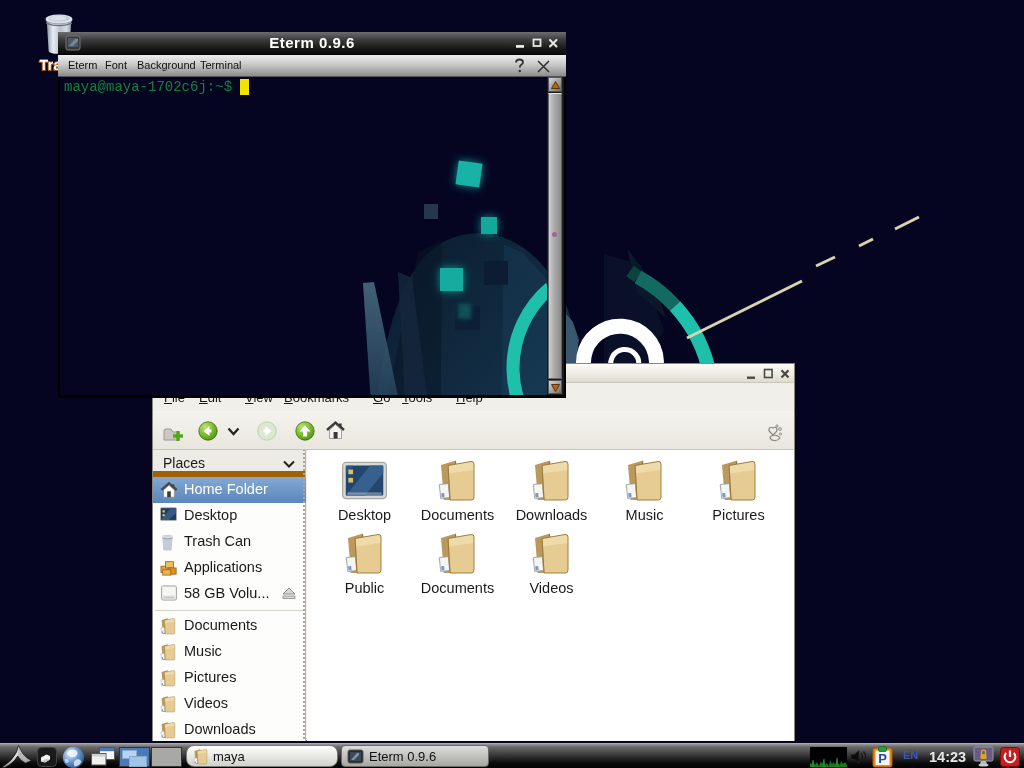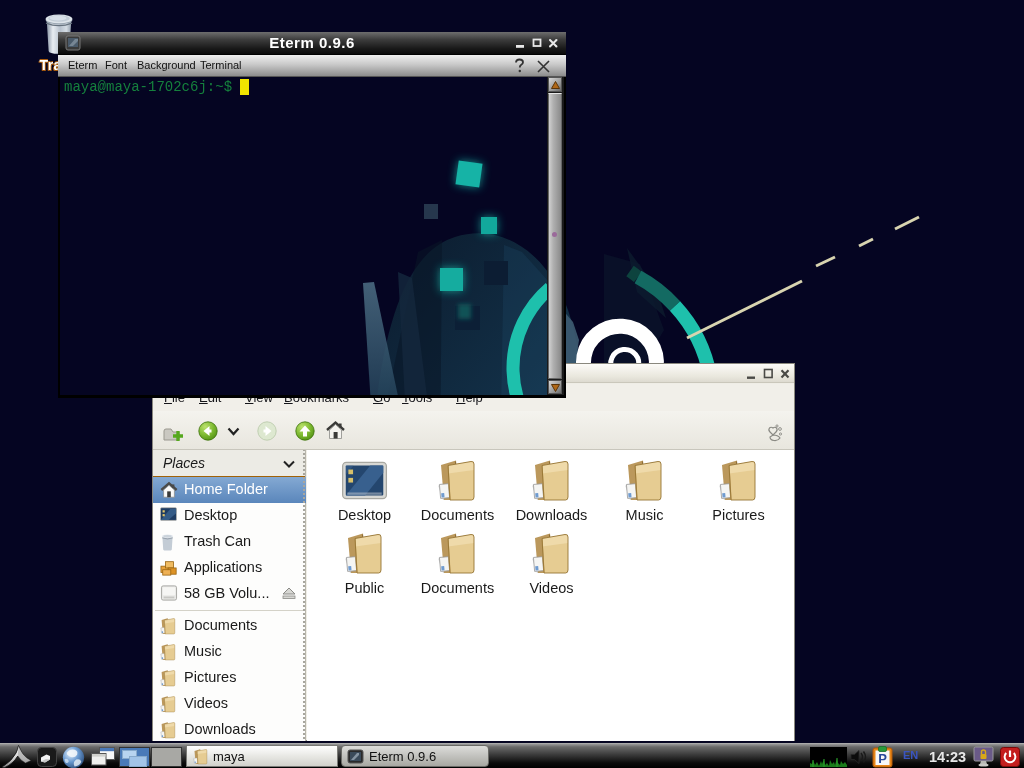--- a/index.html
+++ b/index.html
@@ -142,21 +142,21 @@
 <rect x="14" y="3.5" width="2.6" height="4" fill="#3a3a38"></rect>
       </svg>
 <svg class="abs" style="left:611px;top:58px;" width="22" height="22" viewBox="0 0 22 22" opacity="0.75">
 <path d="M6,10 Q4,8 5.5,6 Q7,4.5 9,6 Q11,4.5 12.5,6 Q14,8 12,10 L9,13 Z" fill="none" stroke="#6a6a64" stroke-width="1.2"></path>
 <circle cx="13" cy="4" r="1.1" fill="none" stroke="#6a6a64" stroke-width="0.9"></circle>
 <circle cx="16" cy="7" r="1.4" fill="none" stroke="#6a6a64" stroke-width="0.9"></circle>
 <circle cx="16.5" cy="12" r="1.1" fill="none" stroke="#6a6a64" stroke-width="0.9"></circle>
 <path d="M9,13 Q14,13 16,16 Q14,19 10,18.5 Q6,18 6,15 Z" fill="none" stroke="#6a6a64" stroke-width="1.2"></path>
       </svg>
 <div class="abs" style="left:0;top:86px;width:153px;height:291px;background:#fdfdfc;border-right:1px solid #b8b6ac;">
-<div class="abs" style="left:0;top:0;width:152px;height:27px;background:#ecebe5;border-bottom:1px solid #a16207;font-size:13px;color:#1a1a1a;font-style:italic;">
+<div class="abs" style="left:0;top:0;width:152px;height:27px;background:#ecebe5;border-bottom:6px solid #a16207;font-size:13px;color:#1a1a1a;">
 <span class="abs" style="left:10px;top:5px;font-size:14px;">Places</span>
 <svg class="abs" style="left:130px;top:10px;" width="12" height="8" viewBox="0 0 12 8">
             <path d="M1,1.5 L6,6.5 L11,1.5" stroke="#222" stroke-width="2" fill="none"></path>
           </svg>
 </div>
 <div class="srow" style="top:27px;background:linear-gradient(#84a9d3,#5a86bb);color:#ffffff;">
 <span class="abs" style="left:7px;top:4px;width:18px;height:18px;"><svg width="18" height="18" viewBox="0 0 20 20">
               <path d="M1.5,10 L10,2.5 L18.5,10" fill="none" stroke="#4a4a48" stroke-width="2.6"></path>
               <path d="M4,10 L4,18 L16,18 L16,10 L10,4.8 Z" fill="#fbfbfa" stroke="#8a8a86" stroke-width="0.8"></path>
               <rect x="8" y="11.5" width="4" height="6.5" fill="#3a3a38"></rect>
@@ -534,21 +534,21 @@
 <rect x="8.5" y="0.5" width="15" height="12" fill="#f8f8f8" stroke="#555" stroke-width="1"></rect>
 <rect x="9" y="1" width="14" height="3.2" fill="#4a78b8"></rect>
 <rect x="0.5" y="6.5" width="14.5" height="11.5" fill="#f0f0ee" stroke="#555" stroke-width="1"></rect>
 <rect x="1" y="7" width="13.5" height="2.6" fill="#d0d0cc"></rect>
 </svg>
 <div class="abs" style="left:119px;top:3px;width:31px;height:20px;background:#4a7ab8;border:1px solid #333;">
 <div class="abs" style="left:2px;top:2px;width:15px;height:9px;background:#b8d4f0;border:1px solid #88aacc;"></div>
 <div class="abs" style="left:9px;top:8px;width:18px;height:11px;background:#a2c4e8;border:1px solid #88aacc;"></div>
 </div>
 <div class="abs" style="left:151px;top:3px;width:31px;height:20px;background:#a8a8a4;border:1px solid #333;"></div>
-<div class="abs" style="left:186px;top:1px;width:152px;height:22px;background:linear-gradient(#ffffff,#e8e8e4 50%,#d2d2cc);border:1px solid #7a7a76;border-radius:0;">
+<div class="abs" style="left:186px;top:1px;width:152px;height:22px;background:linear-gradient(#ffffff,#e8e8e4 50%,#d2d2cc);border:1px solid #7a7a76;border-radius:8px;">
 <span class="abs" style="left:6px;top:2px;"><svg viewBox="0 0 40 44" width="15" height="17" style="">
             <path d="M1,27 L6,42 L14,42 L4,30 Z" fill="#909090" opacity="0.38"></path>
             <path d="M4,7 L19,2.5 L22,42 L7,42 Z" fill="#bb985c"></path>
             <path d="M18.5,3.5 L21,42" stroke="#8a6a34" stroke-width="1" fill="none"></path>
             <g transform="rotate(-5 8 33)">
               <rect x="3" y="26" width="9" height="14" fill="#f5f5f3" stroke="#9a9a9a" stroke-width="0.8"></rect>
               <rect x="4" y="35" width="3" height="4.2" fill="#6f9bd0"></rect>
             </g>
             <path d="M11,7.5 L34,3.5 Q37,3 37,6 L37,39 Q37,42 34.5,42 L13,42 Z" fill="#e6cc92"></path>
             <path d="M11,7.5 L34,3.5 Q37,3 37,6 L37,12 L11.3,15.5 Z" fill="#f0dcae" opacity="0.85"></path>

